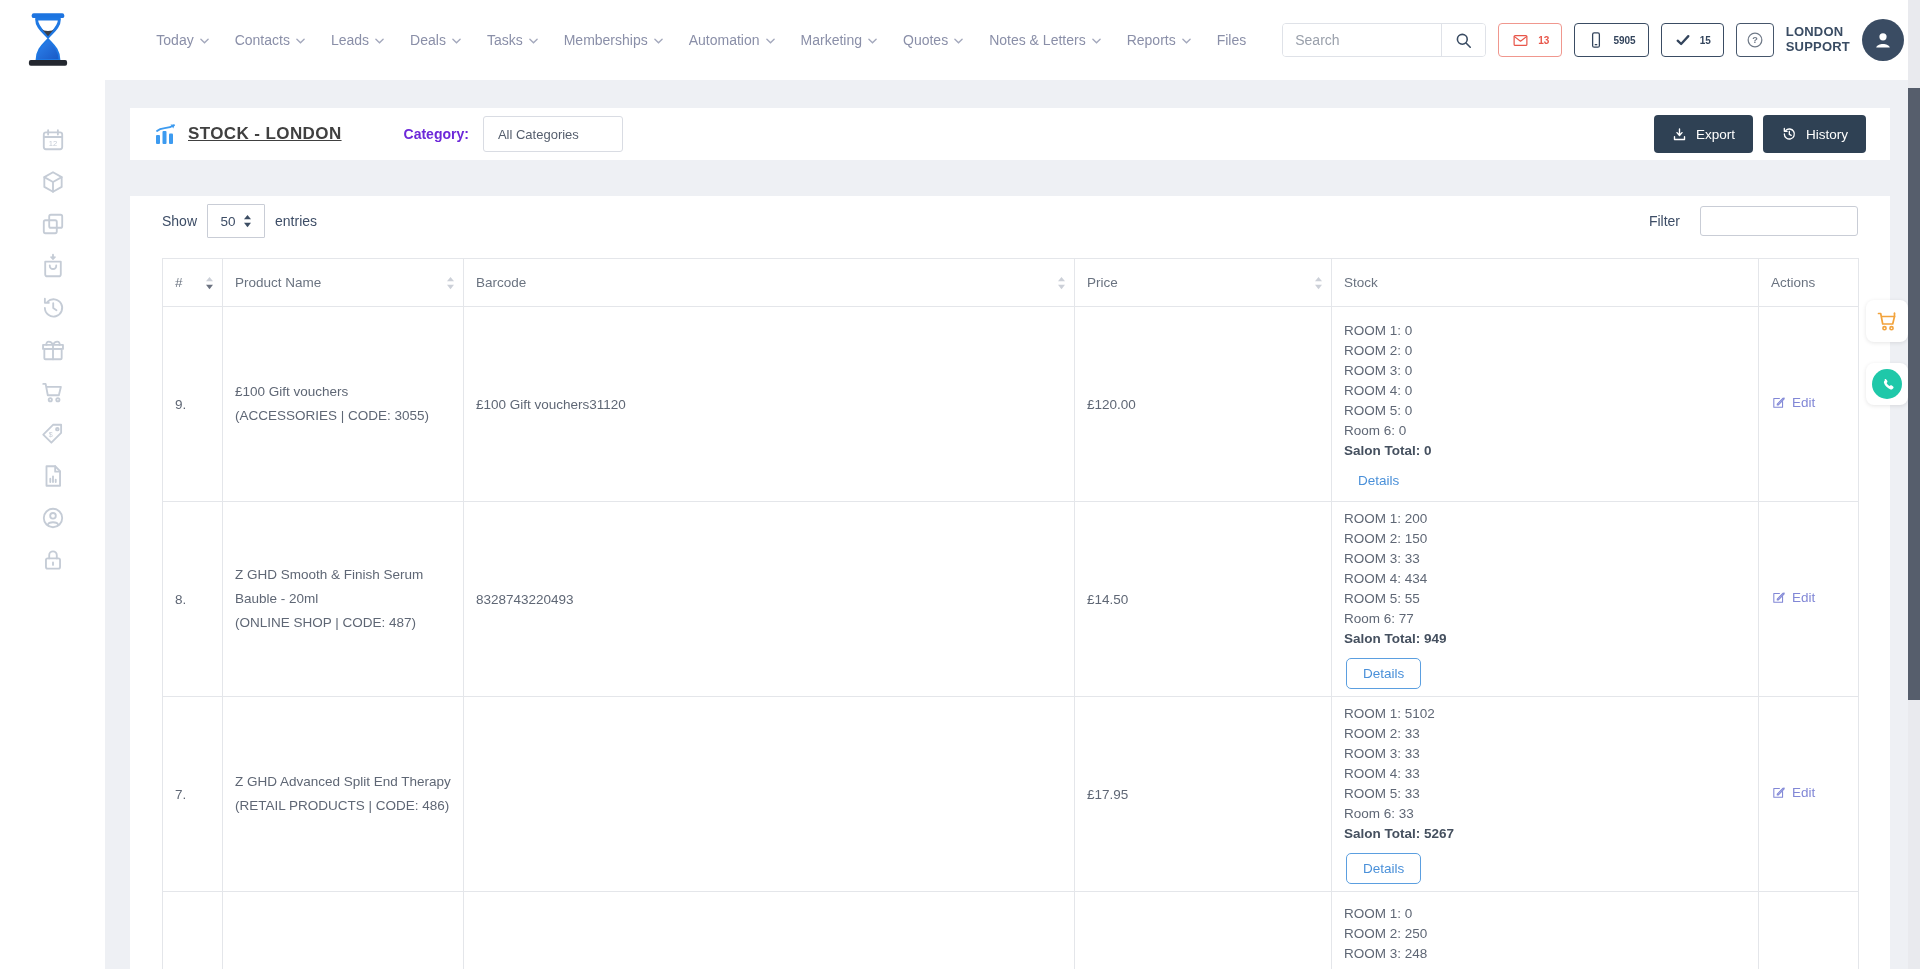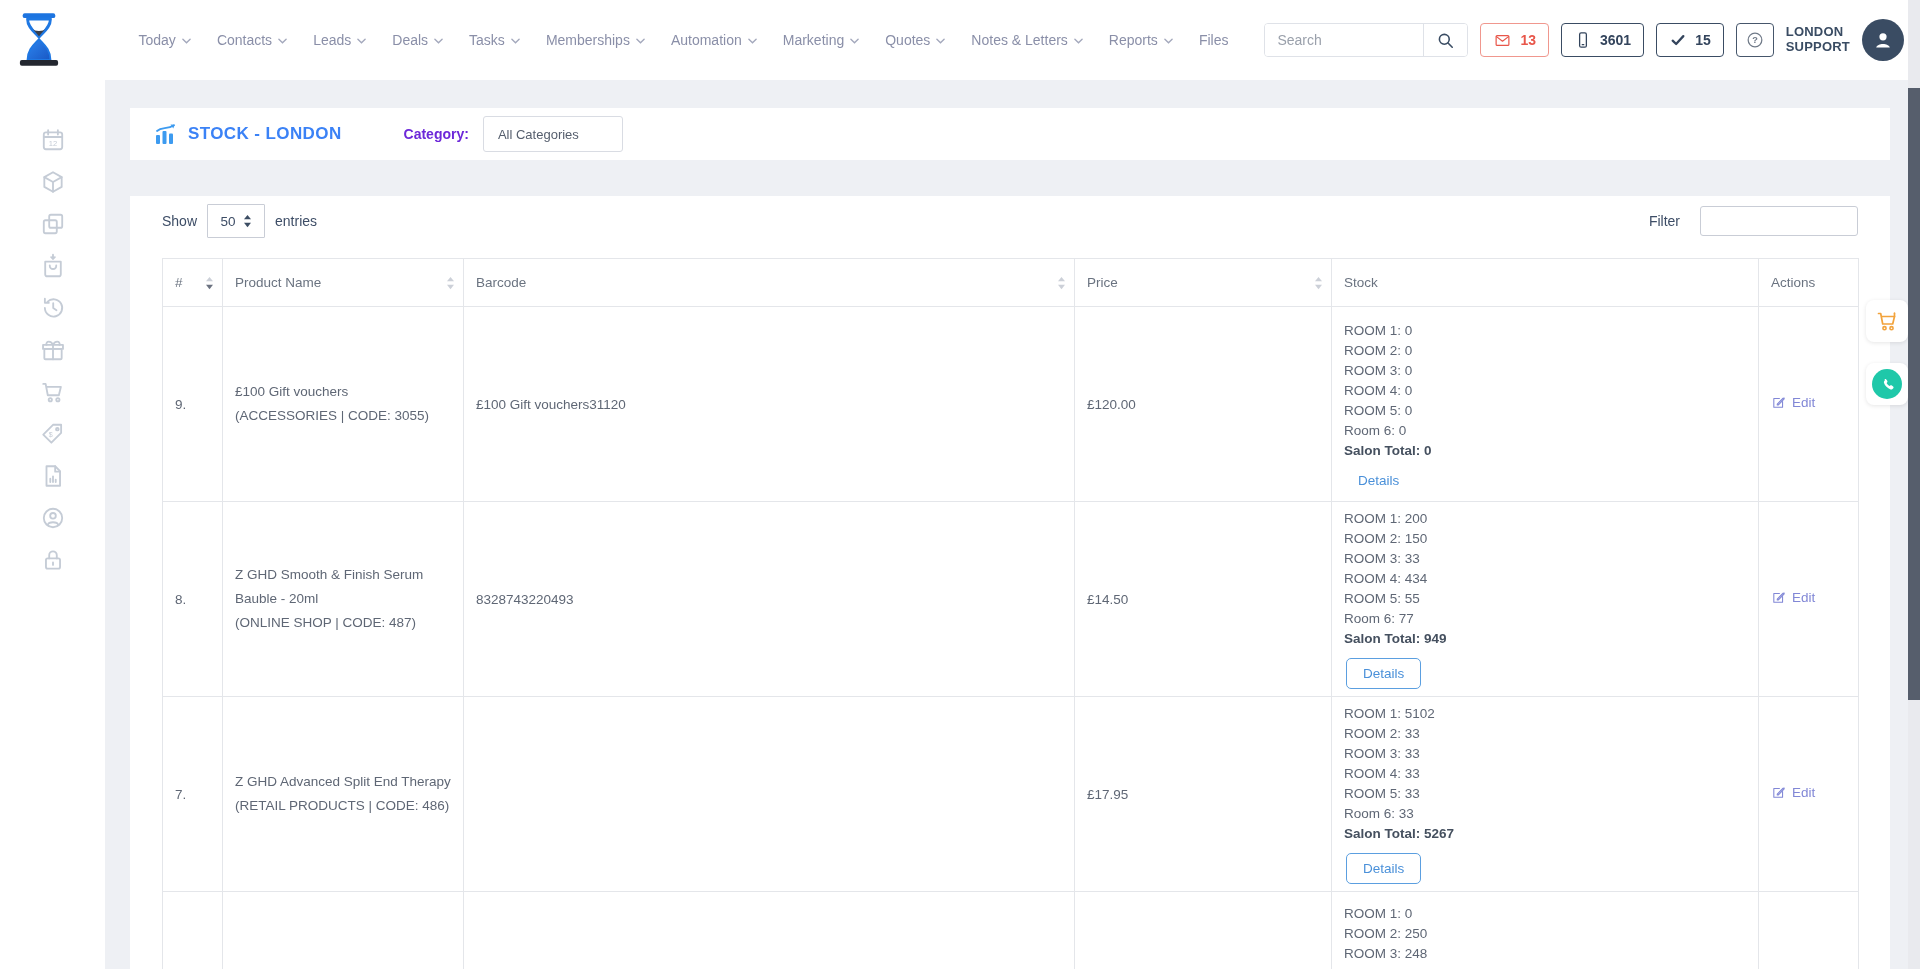--- a/index.html
+++ b/index.html
@@ -15,40 +15,40 @@
   }
   .logo-wrap { width:105px; display:flex; justify-content:center; align-items:center; }
   .nav { display:flex; align-items:center; gap:26px; margin-left:24px; }
   .nav-item { display:flex; align-items:center; gap:6px; color:#8a8fa8; font-size:14px; cursor:pointer; white-space:nowrap; }
   .nav-item .chev { color:#a3a8bc; display:flex; margin-top:2px; }
   .top-right { margin-left:auto; margin-right:16px; display:flex; align-items:center; gap:12px; }
   .search-box { display:flex; height:34px; border:1px solid #dfe2e8; border-radius:4px; overflow:hidden; background:#fff; }
   .search-input { border:none; outline:none; width:158px; padding:0 12px; font-size:14px; color:#555e6d; background:#fff; }
   .search-input::placeholder { color:#9aa0ab; }
   .search-btn { width:44px; border:none; border-left:1px solid #dfe2e8; display:flex; align-items:center; justify-content:center; background:#fff; cursor:pointer; color:#3a4c63; }
-  .badge { height:34px; border-radius:4px; display:flex; align-items:center; gap:8px; padding:0 12px; font-size:14px; font-weight:bold; background:#fff; cursor:pointer; }
+  .badge { height:34px; border-radius:4px; display:flex; align-items:center; gap:8px; padding:0 12px; font-size:10px; font-weight:bold; background:#fff; cursor:pointer; }
   .badge.red  { border:1px solid #f0978e; color:#e8564a; }
   .badge.dark { border:1px solid #3a4c63; color:#33445c; }
   .help-btn { width:38px; height:34px; border:1px solid #46566b; border-radius:4px; background:#fff; display:flex; align-items:center; justify-content:center; cursor:pointer; }
   .user-name { font-size:13px; font-weight:bold; color:#3a4c63; line-height:1.15; letter-spacing:.2px; }
   .avatar { width:42px; height:42px; border-radius:50%; background:#3a4c63; display:flex; align-items:center; justify-content:center; cursor:pointer; }
   
   .sidebar {
     position:absolute; top:80px; left:0; width:105px; height:889px; background:#fff;
     display:flex; flex-direction:column; align-items:center; padding-top:47px; gap:16px; z-index:4;
   }
   .side-item { width:26px; height:26px; color:#c5ccd6; cursor:pointer; display:flex; align-items:center; justify-content:center; }
   .side-item svg { width:26px; height:26px; }
   
   .page-header {
     position:absolute; left:130px; top:108px; width:1760px; height:52px; background:#fff;
     display:flex; align-items:center; padding:0 24px;
   }
   .title-block { display:flex; align-items:center; gap:10px; }
-  .page-title { font-size:17px; font-weight:bold; color:#3b82f6; letter-spacing:.4px; }
+  .page-title { font-size:17px; font-weight:bold; color:#404040; letter-spacing:.4px;text-decoration:underline; }
   .category-label { margin-left:62px; font-size:14px; font-weight:bold; color:#6d28d9; }
   .category-select {
     margin-left:14px; width:140px; height:36px; border:1px solid #d9dce3; border-radius:3px;
     display:flex; align-items:center; padding:0 14px; font-size:13px; color:#555e6d; background:#fff; cursor:pointer;
   }
   .header-actions { margin-left:auto; display:flex; gap:10px; }
   .dark-btn {
     height:38px; background:#2f4154; color:#fff; border:none; border-radius:4px;
     display:flex; align-items:center; gap:9px; padding:0 18px; font-size:13.5px; cursor:pointer;
     font-family:"Liberation Sans", sans-serif;
@@ -231,21 +231,21 @@
           </span>
           <span>13</span>
         </div>
         <div class="badge dark">
           <span style="display: flex;">
             <svg width="18" height="20" viewBox="0 0 24 24">
               <rect x="7.5" y="2.5" width="9" height="19" rx="2" fill="none" stroke="currentColor" stroke-width="1.7" stroke-linecap="round" stroke-linejoin="round"></rect>
               <path d="M11 18.3h2" fill="none" stroke="currentColor" stroke-width="1.7" stroke-linecap="round" stroke-linejoin="round"></path>
             </svg>
           </span>
-          <span>3601</span>
+          <span>5905</span>
         </div>
         <div class="badge dark">
           <span style="display: flex;">
             <svg width="18" height="16" viewBox="0 0 24 24">
               <path d="M4 13l5.2 5L20 6.2" fill="none" stroke="currentColor" stroke-width="3.4" stroke-linecap="round" stroke-linejoin="round"></path>
             </svg>
           </span>
           <span>15</span>
         </div>
       </div>
@@ -376,20 +376,37 @@
       <rect x="8.5" y="8" width="4" height="13" rx="1" fill="#3d9bf0"></rect>
       <rect x="15" y="10.5" width="4" height="10.5" rx="1" fill="#3d9bf0"></rect>
       <path d="M3 8 C8 3.5, 13 7, 20 2.2" fill="none" stroke="#3d9bf0" stroke-width="1.8" stroke-linecap="round"></path>
       <path d="M16.5 1.5 L20.6 1.8 L19.3 5.5" fill="#3d9bf0"></path>
     </svg>
     <span class="page-title">STOCK - LONDON</span>
   </div>
   <span class="category-label">Category:</span>
   <div class="category-select">
     <span>All Categories</span>
+  </div>
+  <div class="header-actions">
+    <button class="dark-btn">
+      <svg width="15" height="15" viewBox="0 0 24 24">
+          <path d="M12 3v9.5M8 9l4 4.5L16 9" fill="none" stroke="#fff" stroke-width="2.2" stroke-linecap="round" stroke-linejoin="round"></path>
+          <path d="M4 15.5v4.5h16v-4.5" fill="none" stroke="#fff" stroke-width="2.2" stroke-linecap="round" stroke-linejoin="round"></path>
+        </svg>
+      <span>Export</span>
+    </button>
+    <button class="dark-btn">
+      <svg width="16" height="16" viewBox="0 0 24 24">
+          <path d="M5 12a7.5 7.5 0 1 0 2.1-5.2" fill="none" stroke="#fff" stroke-width="2" stroke-linecap="round"></path>
+          <path d="M5 3.8V8h4.2" fill="none" stroke="#fff" stroke-width="2" stroke-linecap="round" stroke-linejoin="round"></path>
+          <path d="M12.5 8.2v4.2l2.8 1.7" fill="none" stroke="#fff" stroke-width="2" stroke-linecap="round"></path>
+        </svg>
+      <span>History</span>
+    </button>
   </div>
 </section>
 
 <section class="main-panel">
   <div class="controls">
     <span class="ctl-label">Show</span>
     <div class="page-size-select">
       <span>50</span>
       <svg width="9" height="14" viewBox="0 0 10 16">
           <path d="M5 1L9 6H1z" fill="#3c4d63"></path>

